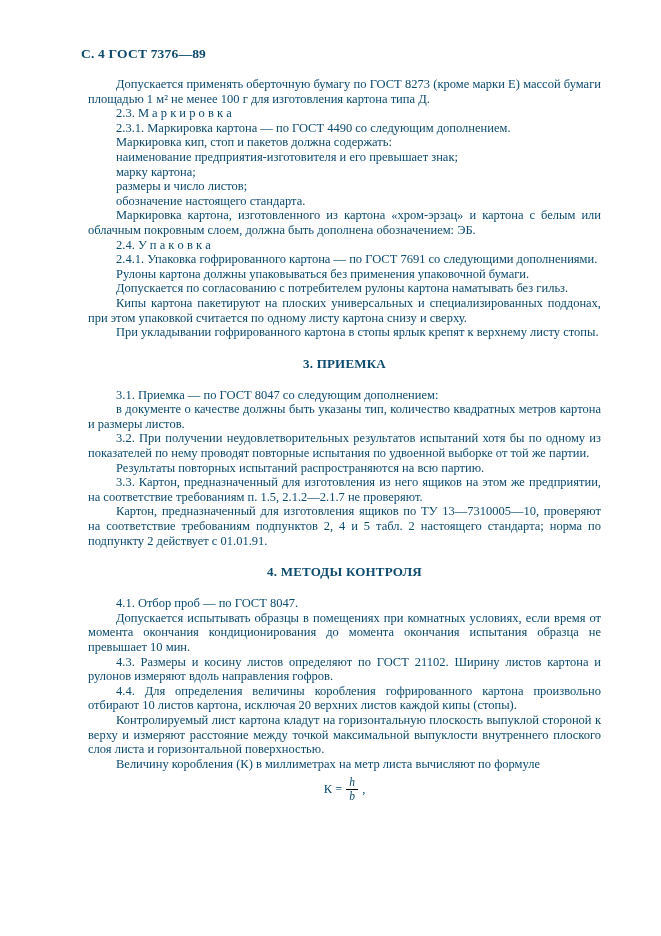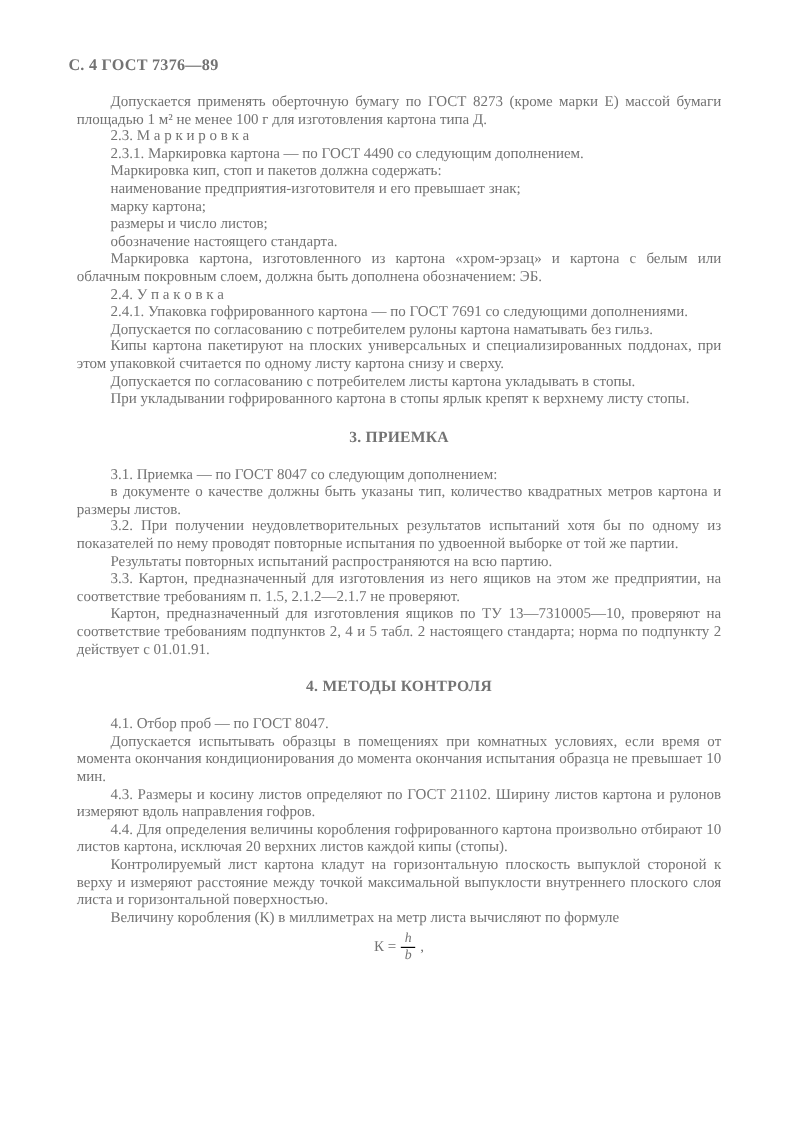--- a/index.html
+++ b/index.html
@@ -2,23 +2,23 @@
 <html lang="ru"><head>
 <meta charset="utf-8">
 <style>
   html, body { margin: 0; padding: 0; background: #ffffff; }
   .page {
     position: relative;
     width: 661px;
     height: 812px;
     box-sizing: border-box;
     background: #ffffff;
-    color: #737373;
+    color: #0c4a6e;
     font-family: "Liberation Serif", "DejaVu Serif", serif;
-    padding: 46px 60px 0 64px;
+    padding: 46px 60px 0 88px;
     overflow: hidden;
   }
   .doc-header {
     font-weight: bold;
     font-size: 13.5px;
     line-height: 15px;
     margin: 0 0 16px -7px;
     letter-spacing: 0.2px;
   }
   .para {
@@ -73,23 +73,23 @@
       <p class="para">2.3. М а р к и р о в к а</p>
       <p class="para">2.3.1. Маркировка картона — по ГОСТ 4490 со следующим дополнением.</p>
       <p class="para">Маркировка кип, стоп и пакетов должна содержать:</p>
       <p class="para">наименование предприятия-изготовителя и его превышает знак;</p>
       <p class="para">марку картона;</p>
       <p class="para">размеры и число листов;</p>
       <p class="para">обозначение настоящего стандарта.</p>
       <p class="para">Маркировка картона, изготовленного из картона «хром-эрзац» и картона с белым или облачным покровным слоем, должна быть дополнена обозначением: ЭБ.</p>
       <p class="para">2.4. У п а к о в к а</p>
       <p class="para">2.4.1. Упаковка гофрированного картона — по ГОСТ 7691 со следующими дополнениями.</p>
+      <p class="para">Рулоны картона должны упаковываться без применения упаковочной бумаги.</p>
       <p class="para">Допускается по согласованию с потребителем рулоны картона наматывать без гильз.</p>
       <p class="para">Кипы картона пакетируют на плоских универсальных и специализированных поддонах, при этом упаковкой считается по одному листу картона снизу и сверху.</p>
-      <p class="para">Допускается по согласованию с потребителем листы картона укладывать в стопы.</p>
       <p class="para">При укладывании гофрированного картона в стопы ярлык крепят к верхнему листу стопы.</p>
       <p class="heading">3. ПРИЕМКА</p>
       <p class="para">3.1. Приемка — по ГОСТ 8047 со следующим дополнением:</p>
       <p class="para">в документе о качестве должны быть указаны тип, количество квадратных метров картона и размеры листов.</p>
       <p class="para">3.2. При получении неудовлетворительных результатов испытаний хотя бы по одному из показателей по нему проводят повторные испытания по удвоенной выборке от той же партии.</p>
       <p class="para">Результаты повторных испытаний распространяются на всю партию.</p>
       <p class="para">3.3. Картон, предназначенный для изготовления из него ящиков на этом же предприятии, на соответствие требованиям п. 1.5, 2.1.2—2.1.7 не проверяют.</p>
       <p class="para">Картон, предназначенный для изготовления ящиков по ТУ 13—7310005—10, проверяют на соответствие требованиям подпунктов 2, 4 и 5 табл. 2 настоящего стандарта; норма по подпункту 2 действует с 01.01.91.</p>
       <p class="heading">4. МЕТОДЫ КОНТРОЛЯ</p>
       <p class="para">4.1. Отбор проб — по ГОСТ 8047.</p>

